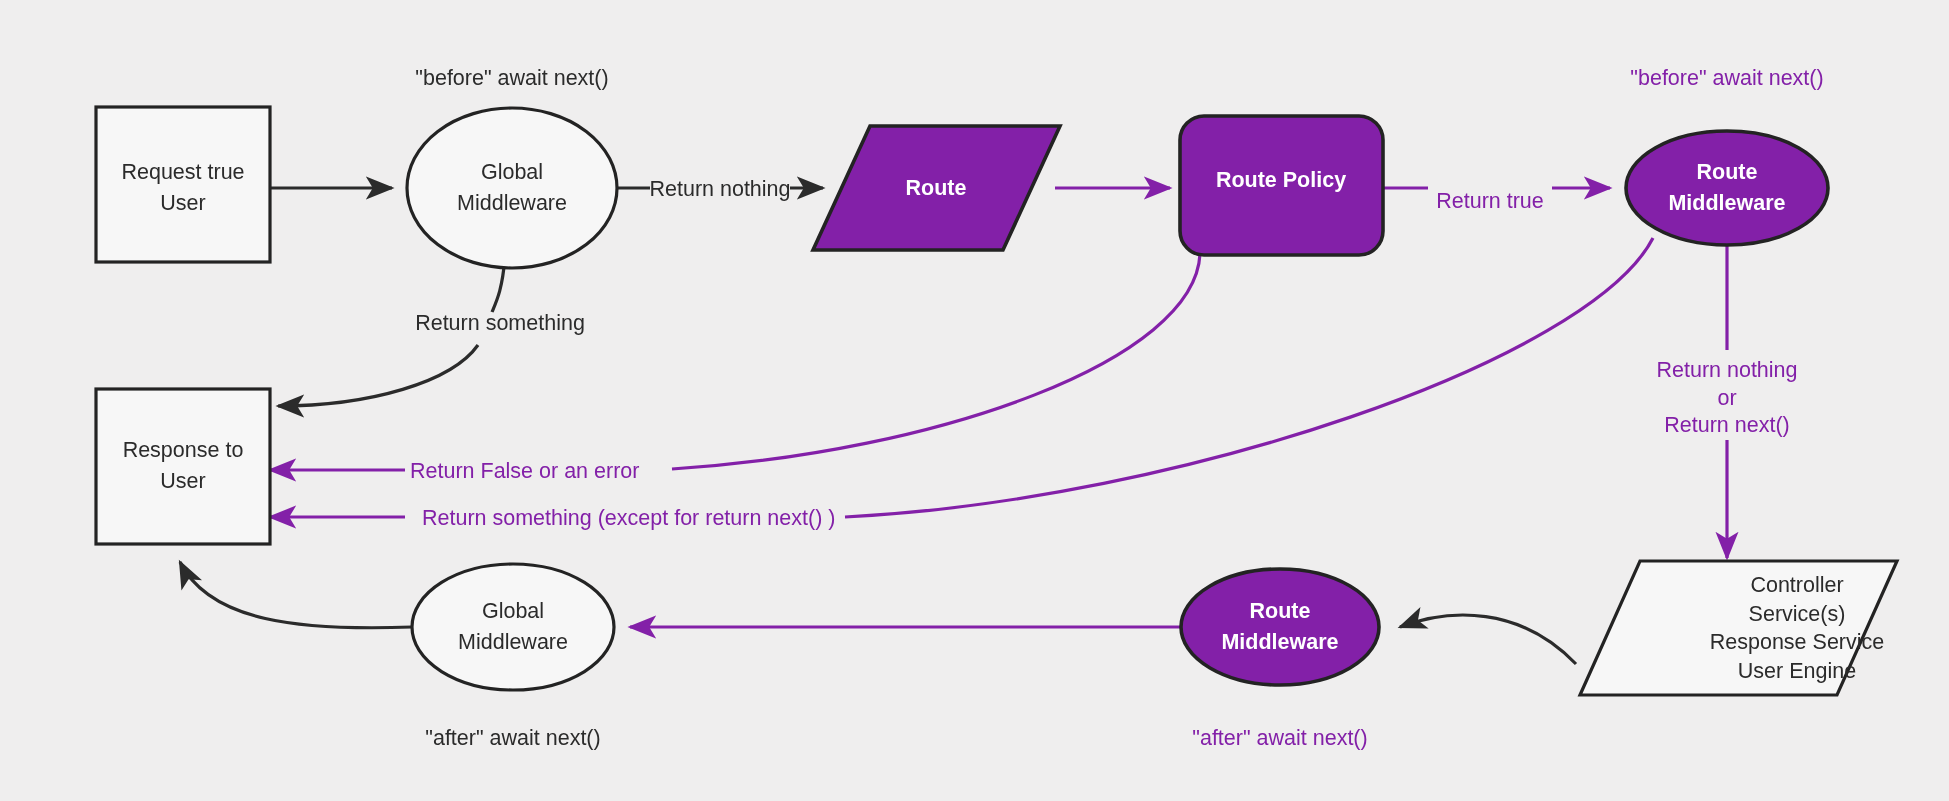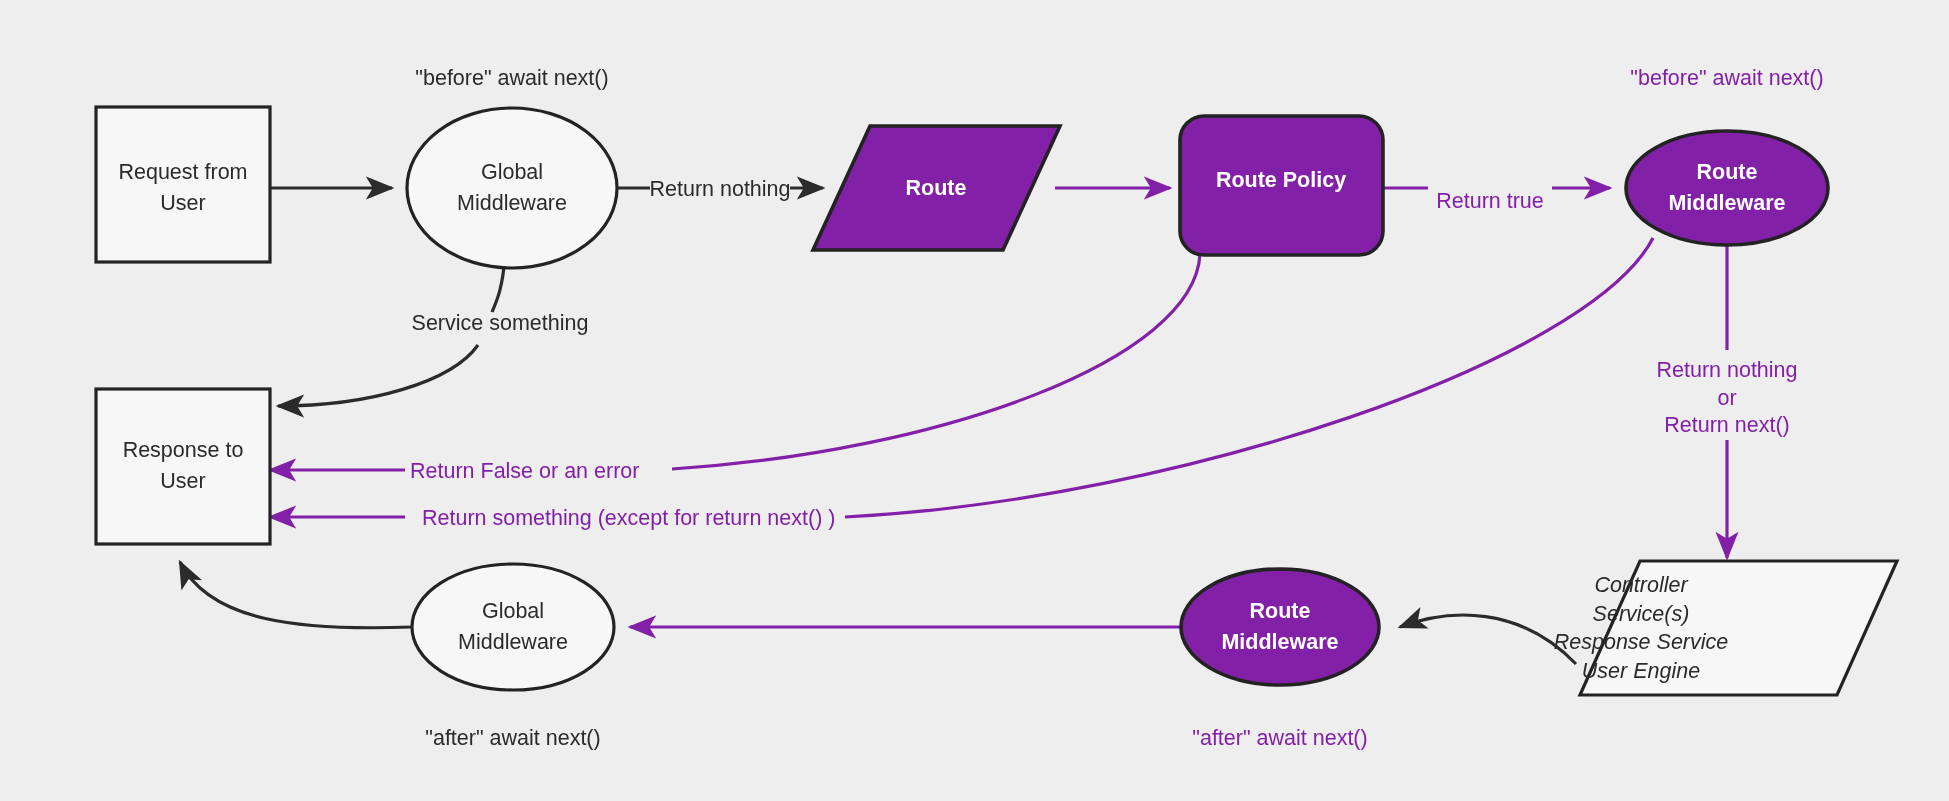--- a/index.html
+++ b/index.html
@@ -129,21 +129,21 @@
     <polygon class="shape-light" points="1640,561 1897,561 1837,695 1580,695"></polygon>
 
     <ellipse class="shape-purple" cx="1280" cy="627" rx="99" ry="58"></ellipse>
 
     <ellipse class="shape-light" cx="513" cy="627" rx="101" ry="63"></ellipse>
 
     <rect class="shape-light" x="96" y="389" width="174" height="155"></rect>
   </svg>
 
   <div class="node-text" style="left:183px; top:188px;">
-    <div>Request from</div>
+    <div>Request true</div>
     <div>User</div>
   </div>
 
   <div class="node-text" style="left:512px; top:188px;">
     <div>Global</div>
     <div>Middleware</div>
   </div>
 
   <div class="node-text white" style="left:936px; top:188px;">
     <div>Route</div>
@@ -151,21 +151,21 @@
 
   <div class="node-text white" style="left:1281px; top:180px;">
     <div>Route Policy</div>
   </div>
 
   <div class="node-text white" style="left:1727px; top:188px;">
     <div>Route</div>
     <div>Middleware</div>
   </div>
 
-  <div class="node-text" style="left:1641px; top:628px; line-height:1.33;font-style:italic;">
+  <div class="node-text" style="left:1797px; top:628px; line-height:1.33;">
     <div>Controller</div>
     <div>Service(s)</div>
     <div>Response Service</div>
     <div>User Engine</div>
   </div>
 
   <div class="node-text white" style="left:1280px; top:627px;">
     <div>Route</div>
     <div>Middleware</div>
   </div>
@@ -179,21 +179,21 @@
     <div>Response to</div>
     <div>User</div>
   </div>
 
   <div class="lbl center" style="left:512px; top:65px;">"before" await next()</div>
 
   <div class="lbl center purple" style="left:1727px; top:65px;">"before" await next()</div>
 
   <div class="lbl center" style="left:720px; top:176px;">Return nothing</div>
 
-  <div class="lbl center" style="left:500px; top:310px;">Service something</div>
+  <div class="lbl center" style="left:500px; top:310px;">Return something</div>
 
   <div class="lbl center purple" style="left:1490px; top:188px;">Return true</div>
 
   <div class="lbl center purple" style="left:1727px; top:357px; text-align:center;">
     <div>Return nothing</div>
     <div>or</div>
     <div>Return next()</div>
   </div>
 
   <div class="lbl purple" style="left:410px; top:458px;text-align:center;">Return False or an error</div>

